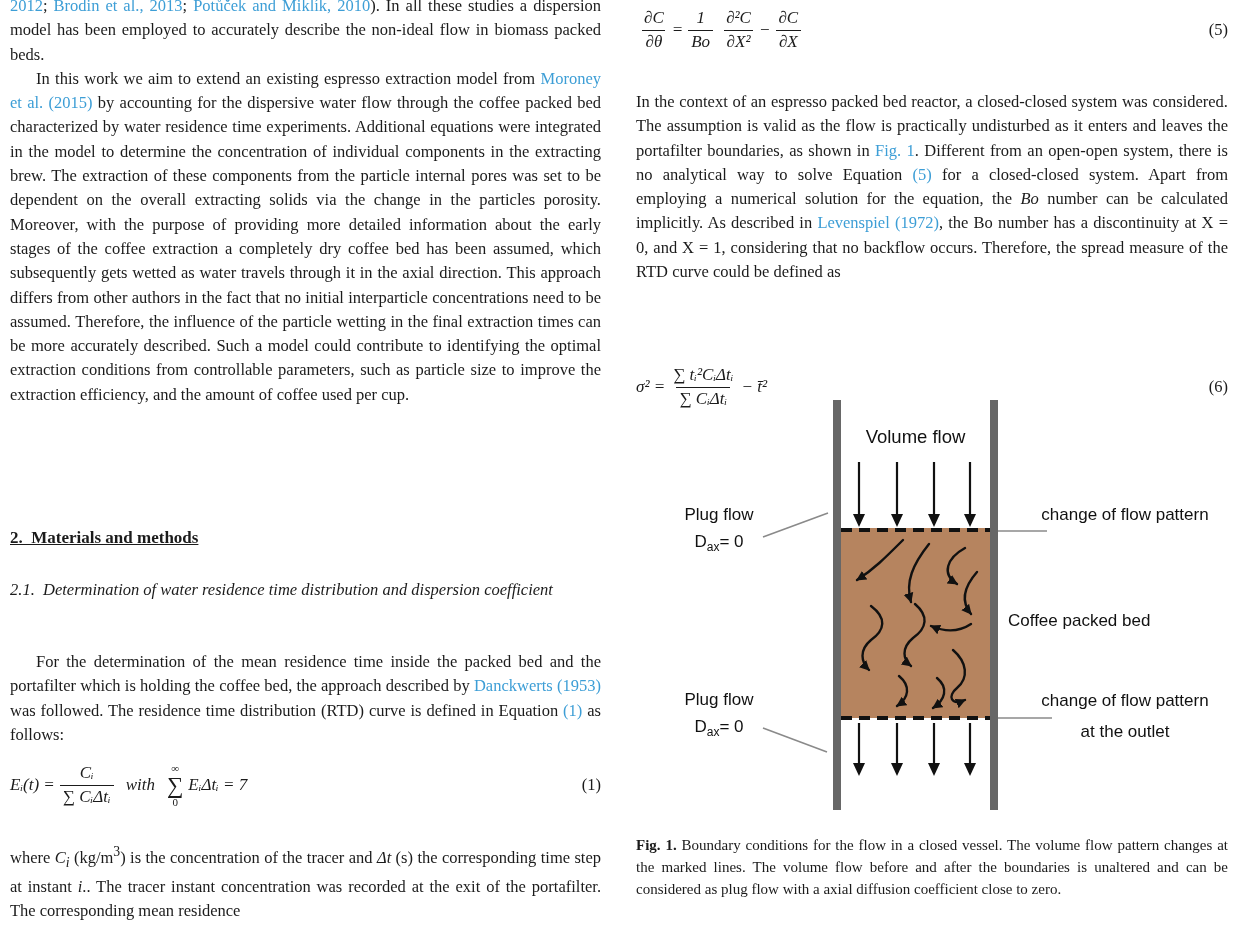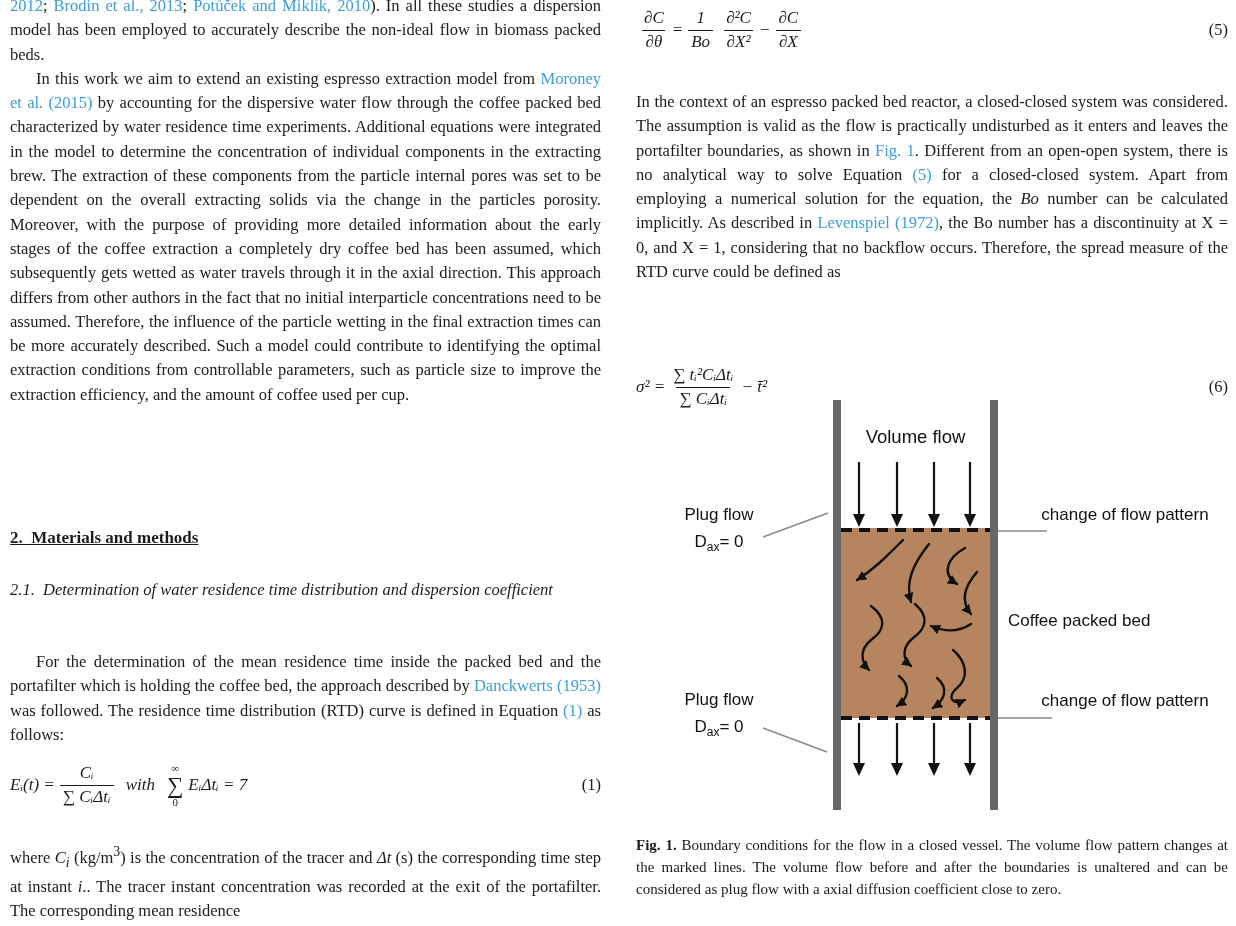--- a/index.html
+++ b/index.html
@@ -177,17 +177,18 @@
     </div>
 
     <div class="figlabel center" style="left:398px;top:106px;width:182px;line-height:31px;">
       <div>change of flow pattern</div>
     </div>
 
     <div class="figlabel" style="left:372px;top:214px;">Coffee packed bed</div>
 
     <div class="figlabel center" style="left:398px;top:292px;width:182px;line-height:31px;">
       <div>change of flow pattern</div>
+      <div>at the outlet</div>
     </div>
   </div>
 
   <p class="caption block" style="top:835px;"><span style="font-weight: bold;">Fig. 1.</span><span> Boundary conditions for the flow in a closed vessel. The volume flow pattern changes at the marked lines. The volume flow before and after the boundaries is unaltered and can be considered as plug flow with a axial diffusion coefficient close to zero.</span></p>
 </div>
 
 </body></html>

